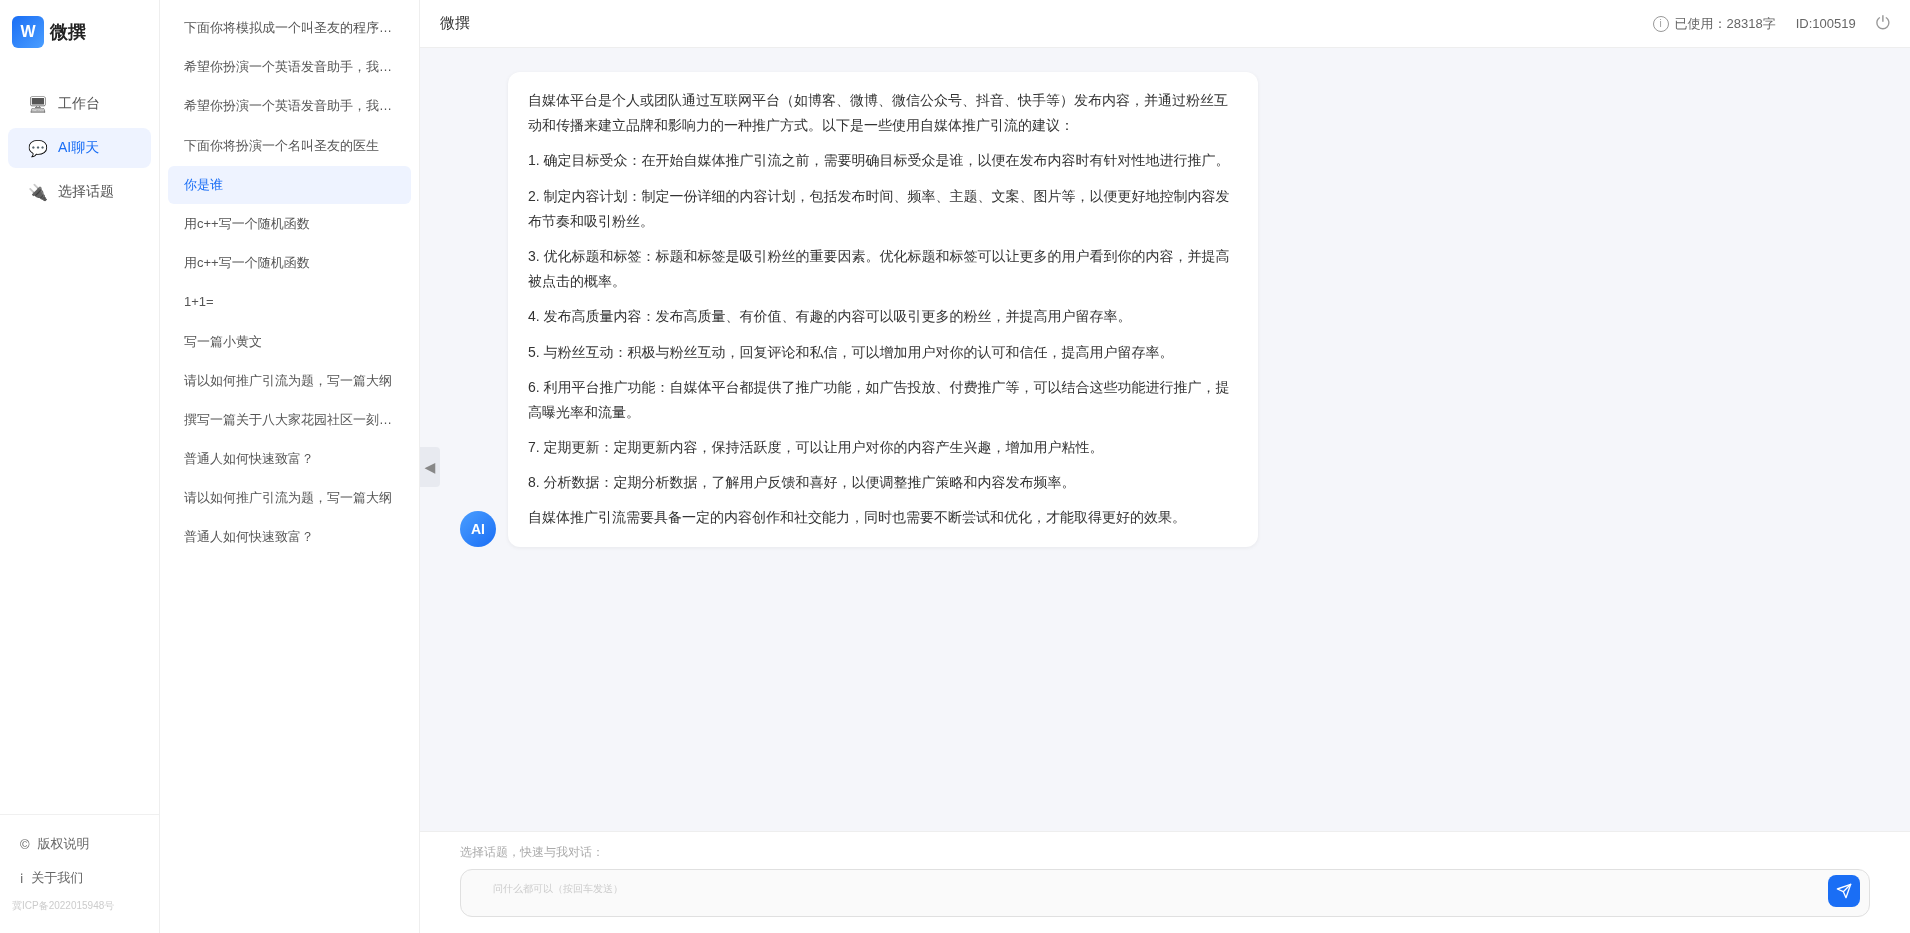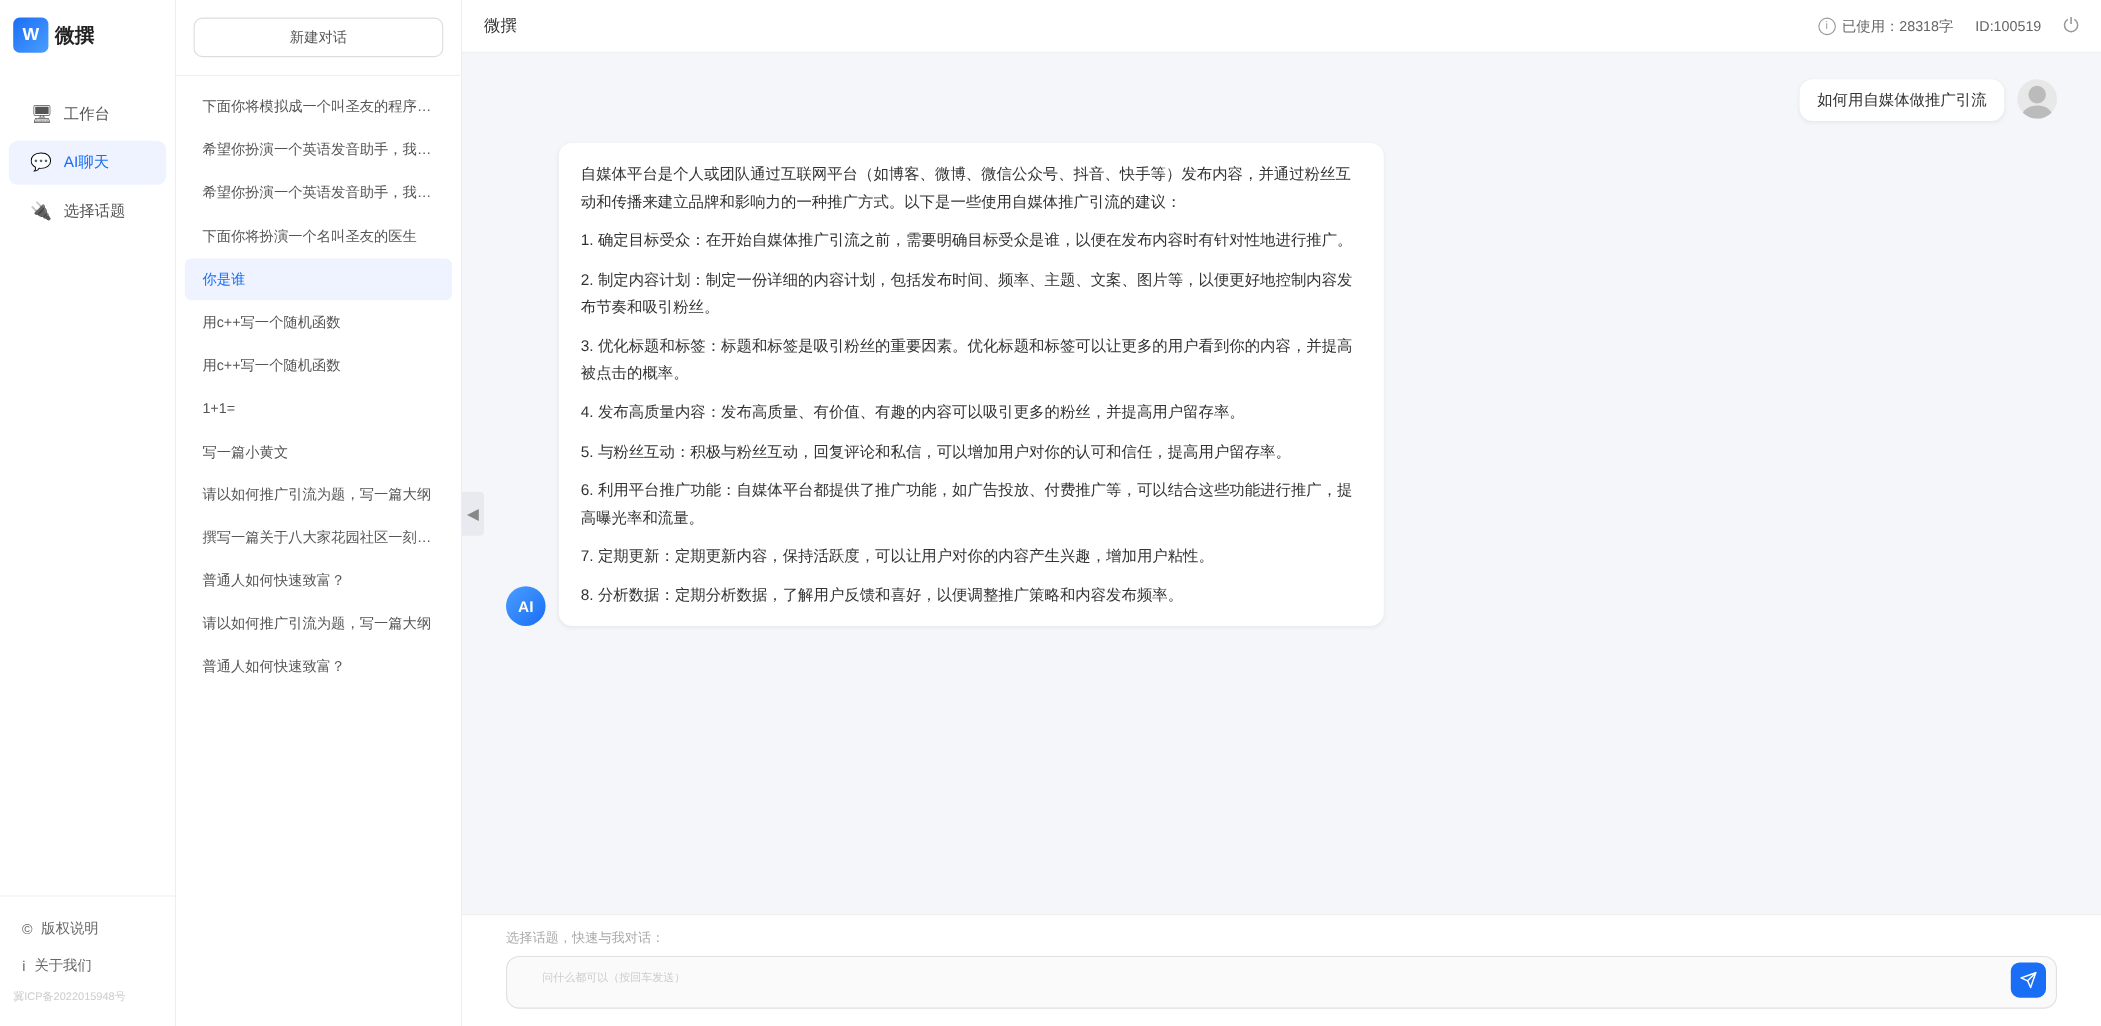--- a/index.html
+++ b/index.html
@@ -91,23 +91,20 @@
     </div>
     <div class="bottom-item">
       <span>ℹ</span>
       <span>关于我们</span>
     </div>
     <div class="icp">冀ICP备2022015948号</div>
   </div>
 </div>
 
 <div class="history-panel">
-  <div class="history-header">
-    <button class="new-chat-btn">新建对话</button>
-  </div>
   <div class="history-list" id="history-list">
   <div class="history-item">下面你将模拟成一个叫圣友的程序员，我说...</div>
       <div class="history-item">希望你扮演一个英语发音助手，我提供给你...</div>
       <div class="history-item">希望你扮演一个英语发音助手，我提供给你...</div>
       <div class="history-item">下面你将扮演一个名叫圣友的医生</div>
       <div class="history-item active">你是谁</div>
       <div class="history-item">用c++写一个随机函数</div>
       <div class="history-item">用c++写一个随机函数</div>
       <div class="history-item">1+1=</div>
       <div class="history-item">写一篇小黄文</div>
@@ -129,44 +126,34 @@
         <div class="info-icon">i</div>
         <span>已使用：28318字</span>
       </div>
       <span>ID:100519</span>
       <span class="logout-icon">⏻</span>
     </div>
   </div>
 
   <div class="chat-messages" id="chat-messages">
 
-    <div class="user-msg">
-      <div class="user-bubble">
-        <span>如何用自媒体做推广引流</span>
-      </div>
-      <div class="user-avatar">
-        <svg viewBox="0 0 36 36" width="36" height="36" xmlns="http://www.w3.org/2000/svg">
-          <circle cx="18" cy="14" r="8" fill="#bbb"></circle>
-          <ellipse cx="18" cy="34" rx="14" ry="10" fill="#bbb"></ellipse>
-        </svg>
-      </div>
-    </div>
 
     <div class="ai-msg">
       <div class="ai-avatar">AI</div>
       <div class="ai-bubble" id="ai-bubble">
       <p>自媒体平台是个人或团队通过互联网平台（如博客、微博、微信公众号、抖音、快手等）发布内容，并通过粉丝互动和传播来建立品牌和影响力的一种推广方式。以下是一些使用自媒体推广引流的建议：</p>
           <p>1. 确定目标受众：在开始自媒体推广引流之前，需要明确目标受众是谁，以便在发布内容时有针对性地进行推广。</p>
           <p>2. 制定内容计划：制定一份详细的内容计划，包括发布时间、频率、主题、文案、图片等，以便更好地控制内容发布节奏和吸引粉丝。</p>
           <p>3. 优化标题和标签：标题和标签是吸引粉丝的重要因素。优化标题和标签可以让更多的用户看到你的内容，并提高被点击的概率。</p>
           <p>4. 发布高质量内容：发布高质量、有价值、有趣的内容可以吸引更多的粉丝，并提高用户留存率。</p>
           <p>5. 与粉丝互动：积极与粉丝互动，回复评论和私信，可以增加用户对你的认可和信任，提高用户留存率。</p>
           <p>6. 利用平台推广功能：自媒体平台都提供了推广功能，如广告投放、付费推广等，可以结合这些功能进行推广，提高曝光率和流量。</p>
           <p>7. 定期更新：定期更新内容，保持活跃度，可以让用户对你的内容产生兴趣，增加用户粘性。</p>
           <p>8. 分析数据：定期分析数据，了解用户反馈和喜好，以便调整推广策略和内容发布频率。</p>
+          <p>自媒体推广引流需要具备一定的内容创作和社交能力，同时也需要不断尝试和优化，才能取得更好的效果。</p>
         </div>
     </div>
   </div>
 
   <div class="input-area">
     <div class="quick-topics">选择话题，快速与我对话：</div>
     <div class="input-box">
       <textarea class="chat-input" id="chat-input" rows="1" placeholder="问什么都可以（按回车发送）" style=""></textarea>
       <button class="send-btn">
         <svg viewBox="0 0 24 24" fill="none" xmlns="http://www.w3.org/2000/svg">

